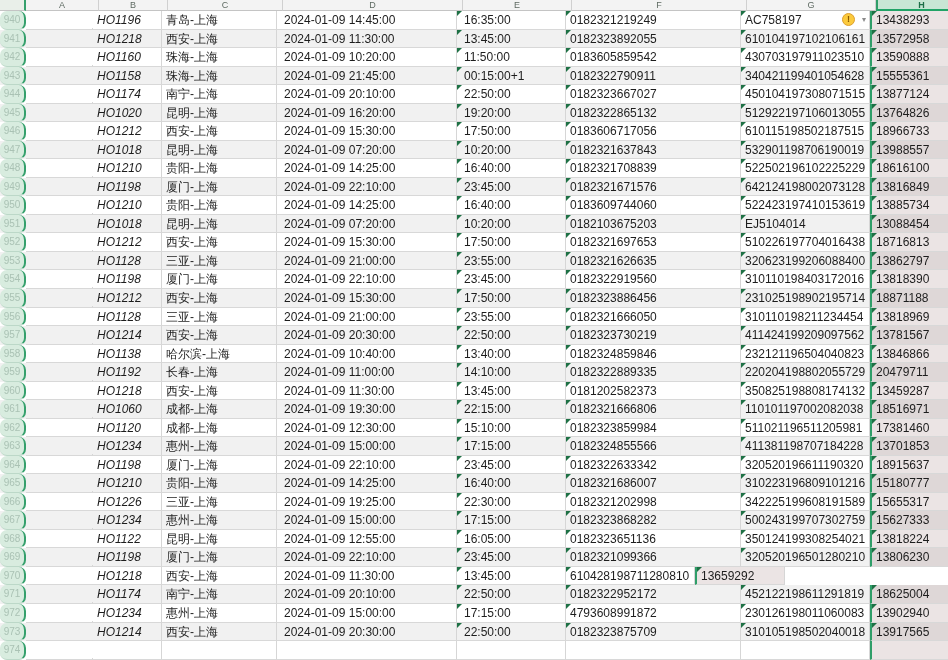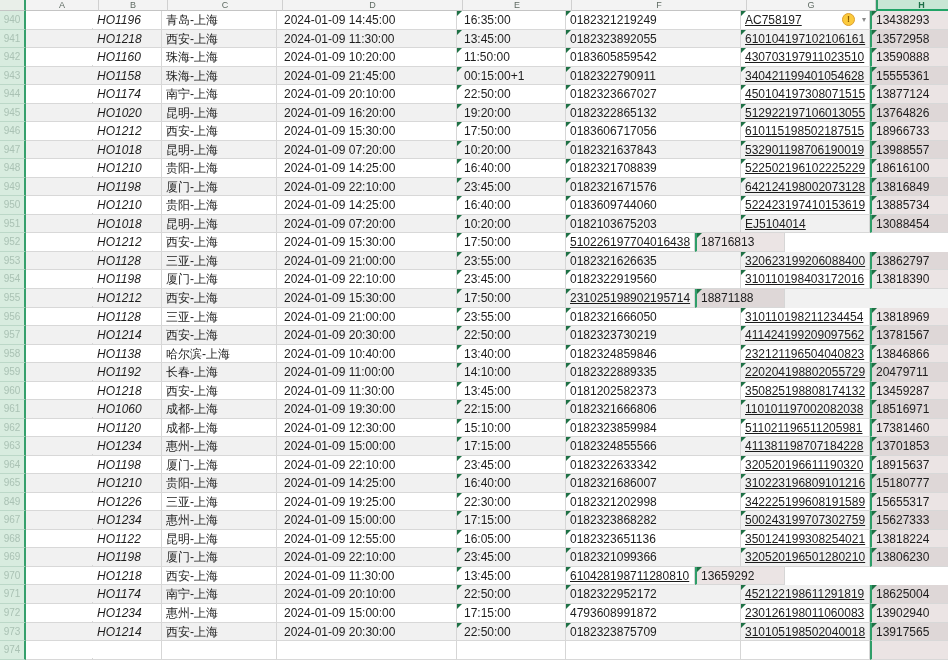--- a/index.html
+++ b/index.html
@@ -27,34 +27,35 @@
 
   
   .row { display: flex; height: 18.543px; background: #ffffff; }
   .row.banded { background: #f1f1f1; }
   .rownum {
     flex: none; width: 26px;
     background: #d8ecdf; color: #aac2b4;
     font-size: 10px; line-height: 18.5px; text-align: center;
     border-right: 2px solid #35a06c; border-bottom: 1px solid #bcd8c8;
     overflow: hidden;
+    border-radius: 7px;
   }
   .cell {
     flex: none; position: relative;
     font-size: 12px; line-height: 18px; color: #1d1d1d;
     padding-left: 4px; white-space: nowrap; overflow: hidden;
     border-right: 1px solid #d6d6d6; border-bottom: 1px solid #d8d8d8;
   }
   .c0 { width: 67px; margin-top: 17px; }
   .c1 { width: 69px; font-style: italic; }
   .c2 { width: 115px; }
   .c3 { width: 180px; padding-left: 7px; }
   .c4 { width: 109px; padding-left: 7px; }
   .c5 { width: 175px; }
-  .c6 { width: 129px; text-decoration: underline; }
+  .c6 { width: 129px; }
   .c7 { width: 90px; border-left: 2px solid #2f9e69; background: #ebe4e4; }
   .row.banded .c7 { background: #ded7d7; }
 
   
   .tri {
     position: absolute; top: 0; left: 0; width: 0; height: 0;
     border-top: 5px solid #1e7145; border-right: 5px solid transparent;
   }
 
   
@@ -220,20 +221,21 @@
         <div class="cell c6"><span>EJ5104014</span><span class="tri"></span></div>
         <div class="cell c7"><span>13088454</span><span class="tri"></span></div>
       </div>
       <div class="row">
         <div class="rownum">952</div>
         <div class="cell c0"><span>唐建华</span></div>
         <div class="cell c1"><span>HO1212</span></div>
         <div class="cell c2"><span>西安-上海</span></div>
         <div class="cell c3"><span>2024-01-09 15:30:00</span></div>
         <div class="cell c4"><span>17:50:00</span><span class="tri"></span></div>
+        <div class="cell c5"><span>0182321697653</span><span class="tri"></span></div>
         <div class="cell c6"><span>510226197704016438</span><span class="tri"></span></div>
         <div class="cell c7"><span>18716813</span><span class="tri"></span></div>
       </div>
       <div class="row banded">
         <div class="rownum">953</div>
         <div class="cell c0"><span>马天琪</span></div>
         <div class="cell c1"><span>HO1128</span></div>
         <div class="cell c2"><span>三亚-上海</span></div>
         <div class="cell c3"><span>2024-01-09 21:00:00</span></div>
         <div class="cell c4"><span>23:55:00</span><span class="tri"></span></div>
@@ -252,20 +254,21 @@
         <div class="cell c6"><span>310110198403172016</span><span class="tri"></span></div>
         <div class="cell c7"><span>13818390</span><span class="tri"></span></div>
       </div>
       <div class="row banded">
         <div class="rownum">955</div>
         <div class="cell c0"><span>金海博</span></div>
         <div class="cell c1"><span>HO1212</span></div>
         <div class="cell c2"><span>西安-上海</span></div>
         <div class="cell c3"><span>2024-01-09 15:30:00</span></div>
         <div class="cell c4"><span>17:50:00</span><span class="tri"></span></div>
+        <div class="cell c5"><span>0182323886456</span><span class="tri"></span></div>
         <div class="cell c6"><span>231025198902195714</span><span class="tri"></span></div>
         <div class="cell c7"><span>18871188</span><span class="tri"></span></div>
       </div>
       <div class="row">
         <div class="rownum">956</div>
         <div class="cell c0"><span>左乐</span></div>
         <div class="cell c1"><span>HO1128</span></div>
         <div class="cell c2"><span>三亚-上海</span></div>
         <div class="cell c3"><span>2024-01-09 21:00:00</span></div>
         <div class="cell c4"><span>23:55:00</span><span class="tri"></span></div>
@@ -366,21 +369,21 @@
         <div class="cell c0"><span>袁惠忠</span></div>
         <div class="cell c1"><span>HO1210</span></div>
         <div class="cell c2"><span>贵阳-上海</span></div>
         <div class="cell c3"><span>2024-01-09 14:25:00</span></div>
         <div class="cell c4"><span>16:40:00</span><span class="tri"></span></div>
         <div class="cell c5"><span>0182321686007</span><span class="tri"></span></div>
         <div class="cell c6"><span>310223196809101216</span><span class="tri"></span></div>
         <div class="cell c7"><span>15180777</span><span class="tri"></span></div>
       </div>
       <div class="row">
-        <div class="rownum">849</div>
+        <div class="rownum">966</div>
         <div class="cell c0"><span>任彩凤</span></div>
         <div class="cell c1"><span>HO1226</span></div>
         <div class="cell c2"><span>三亚-上海</span></div>
         <div class="cell c3"><span>2024-01-09 19:25:00</span></div>
         <div class="cell c4"><span>22:30:00</span><span class="tri"></span></div>
         <div class="cell c5"><span>0182321202998</span><span class="tri"></span></div>
         <div class="cell c6"><span>342225199608191589</span><span class="tri"></span></div>
         <div class="cell c7"><span>15655317</span><span class="tri"></span></div>
       </div>
       <div class="row banded">

